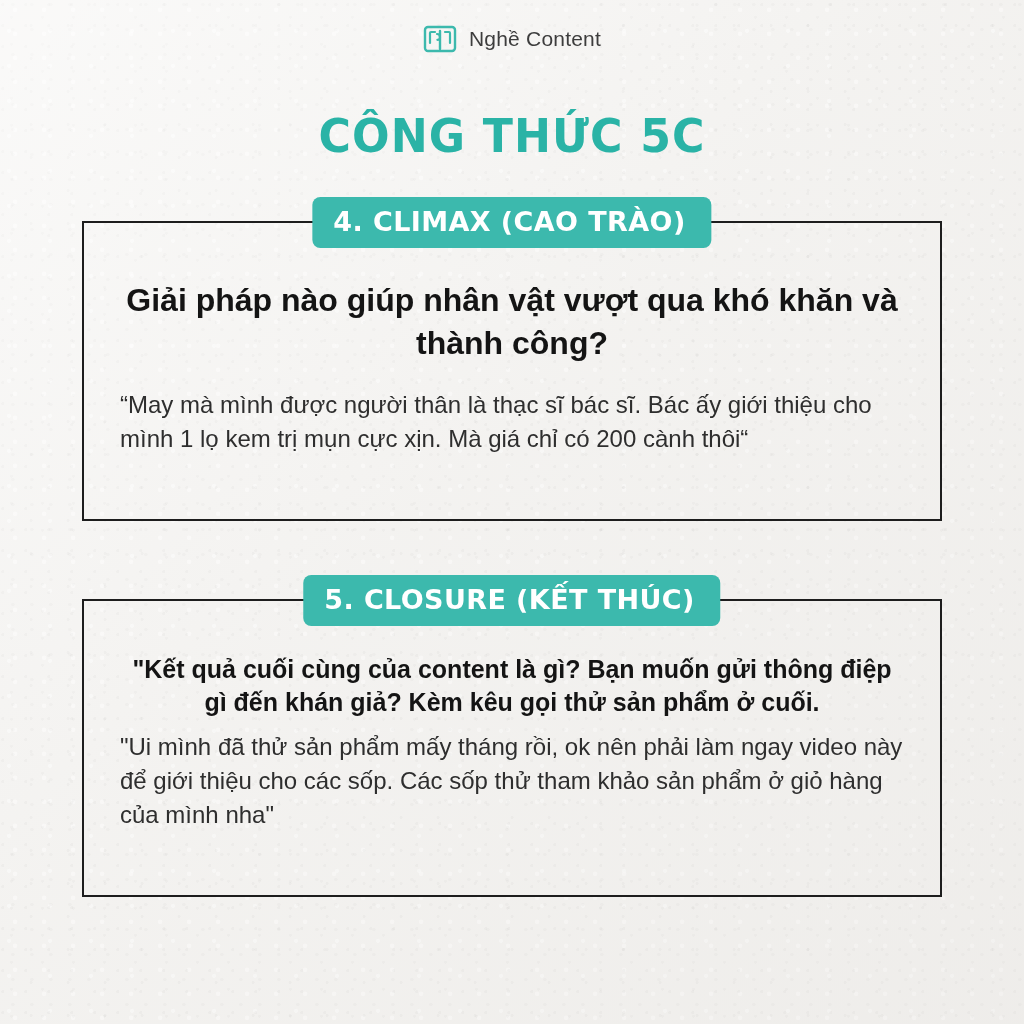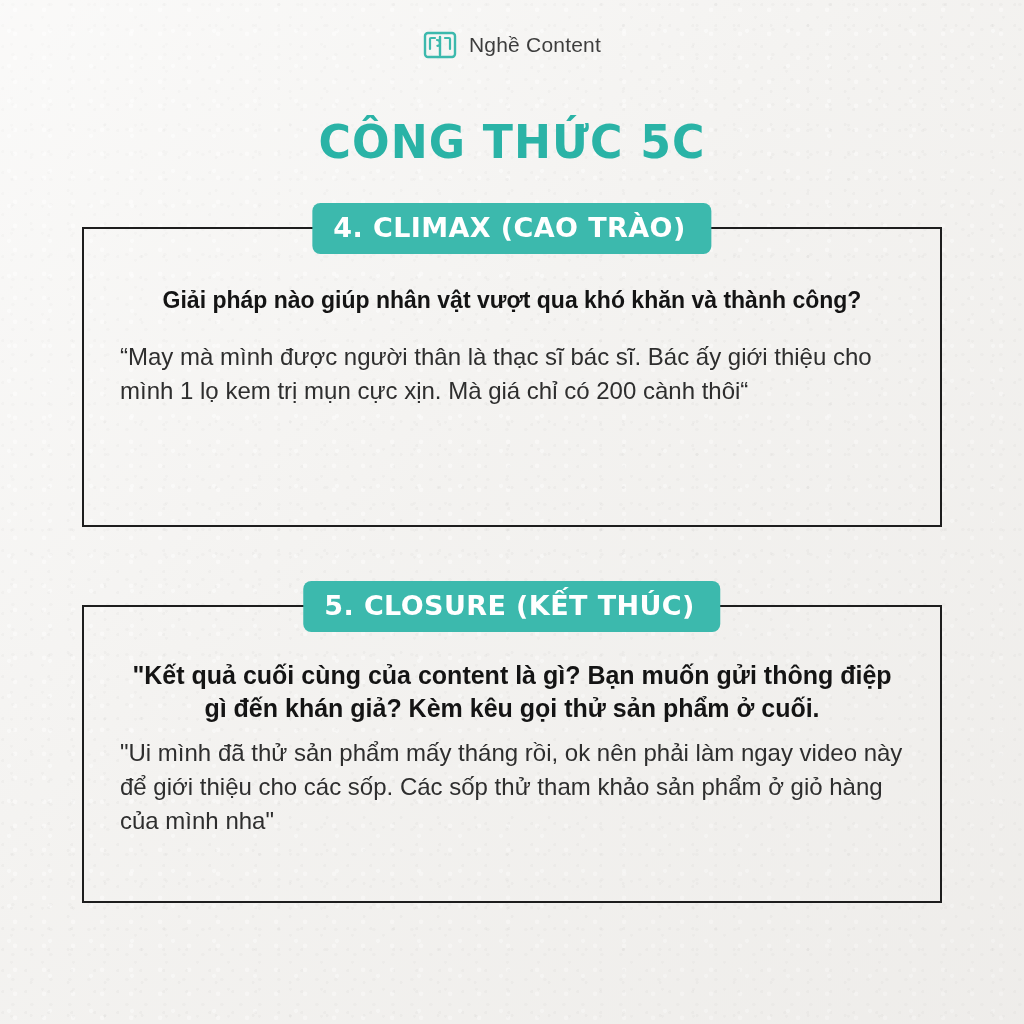--- a/index.html
+++ b/index.html
@@ -40,21 +40,21 @@
     position: relative;
     z-index: 2;
   }
 
   
   .brand {
     display: flex;
     align-items: center;
     justify-content: center;
     gap: 12px;
-    padding-top: 28px;
+    padding-top: 22px;
   }
   .brand-logo { width: 34px; height: 34px; display: block; }
   .brand-name {
     font-size: 21px;
     color: #3d3d3d;
     letter-spacing: 0.2px;
     font-family: "Liberation Sans", sans-serif;
   }
 
   
@@ -94,21 +94,21 @@
     border-radius: 8px;
     white-space: nowrap;
     font-family: "DejaVu Sans", sans-serif;
   }
 
   .card-body {
     padding: 56px 28px 0 28px;
     text-align: center;
   }
   .question {
-    font-size: 23px;
+    font-size: 32px;
     font-weight: bold;
     color: #141414;
     line-height: 1.33;
     margin: 0 10px;
   }
   .quote {
     font-size: 24px;
     color: #2e2e2e;
     line-height: 1.42;
     text-align: left;

